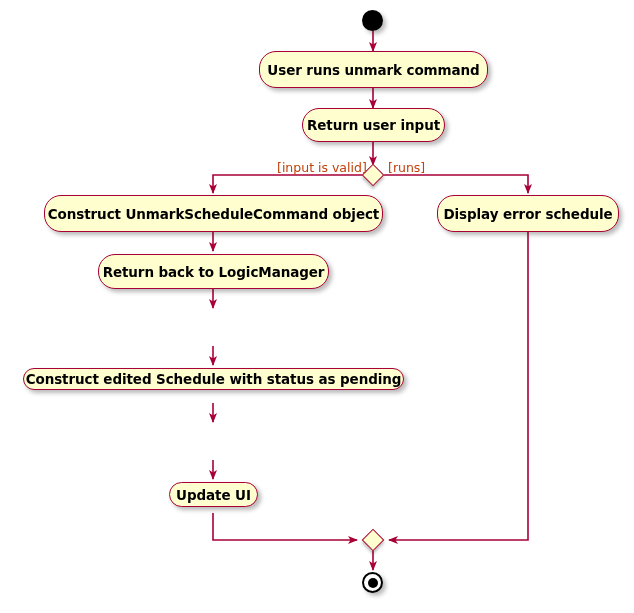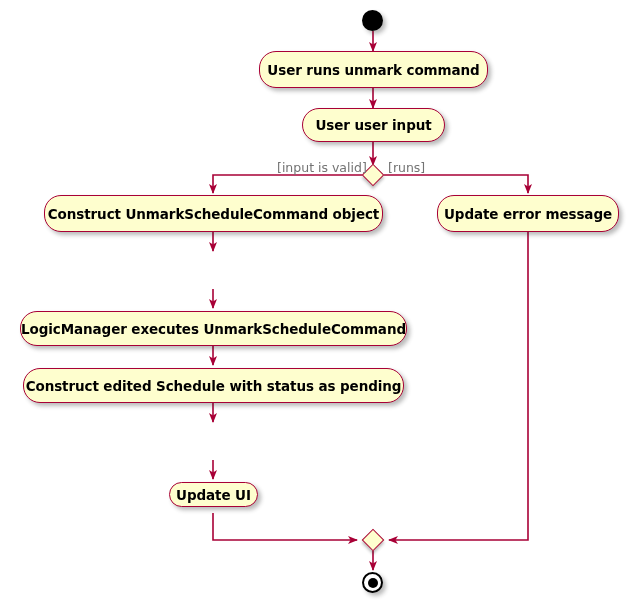--- a/index.html
+++ b/index.html
@@ -44,21 +44,21 @@
     justify-content: center;
     white-space: nowrap;
     box-shadow: 3px 3px 4px rgba(40,40,40,0.32);
     z-index: 3;
   }
   .guard-label {
     position: absolute;
     font-family: "DejaVu Sans", sans-serif;
     font-size: 12.5px;
     font-weight: normal;
-    color: #737373;
+    color: #c2410c;
     white-space: nowrap;
     background: transparent;
     z-index: 4;
   }
   .start-node {
     position: absolute;
     width: 21px;
     height: 21px;
     border-radius: 50%;
     background: #000000;
@@ -138,51 +138,51 @@
     </g>
   </svg>
 
   <div class="start-node" style="left:362px; top:10px;"></div>
 
   <div class="node" style="left:259px; top:51px; width:229px; height:37px;">
     <span>User runs unmark command</span>
   </div>
 
   <div class="node" style="left:302px; top:108px; width:143px; height:34px;">
-    <span>User user input</span>
+    <span>Return user input</span>
   </div>
 
   <div class="diamond" style="left:365px; top:167px;"></div>
 
   <div class="guard-label" style="left:277px; top:160px;">
     <span>[input is valid]</span>
   </div>
   <div class="guard-label" style="left:388px; top:160px;">
     <span>[runs]</span>
   </div>
 
   <div class="node" style="left:44px; top:195px; width:339px; height:37px;text-align:right;">
     <span>Construct UnmarkScheduleCommand object</span>
   </div>
 
-
-  <div class="node" style="left:20px; top:311px; width:387px; height:35px;">
-    <span>LogicManager executes UnmarkScheduleCommand</span>
+  <div class="node" style="left:98px; top:254px; width:231px; height:35px;">
+    <span>Return back to LogicManager</span>
   </div>
 
-  <div class="node" style="left:23px; top:368px; width:381px; height:35px;">
+
+  <div class="node" style="left:23px; top:368px; width:381px; height:22px;">
     <span>Construct edited Schedule with status as pending</span>
   </div>
 
 
   <div class="node" style="left:169px; top:482px; width:89px; height:25px;">
     <span>Update UI</span>
   </div>
 
   <div class="node" style="left:437px; top:195px; width:182px; height:37px;">
-    <span>Update error message</span>
+    <span>Display error schedule</span>
   </div>
 
   <div class="diamond" style="left:365px; top:532px;"></div>
 
   <div class="end-node" style="left:362px; top:572px;"></div>
 
 </div>
 
 </body></html>

